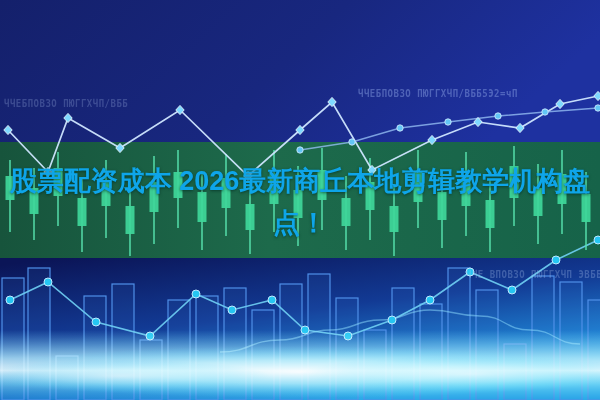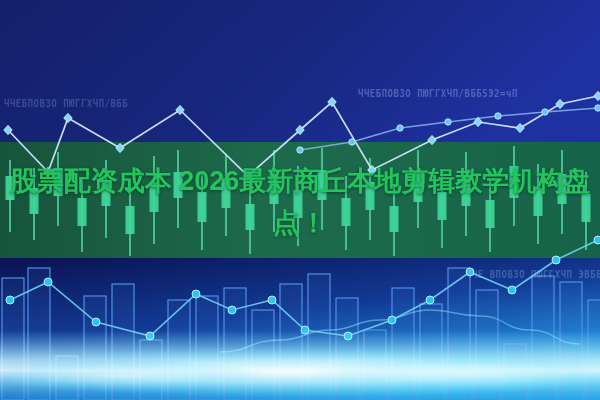--- a/index.html
+++ b/index.html
@@ -11,21 +11,21 @@
   .layer{position:absolute;left:0;top:0;width:600px;height:400px;}
   .svgl{display:block;}
 
   
   #title-block{
     position:absolute;left:0;top:160px;width:600px;
     text-align:center;z-index:40;
     pointer-events:none;
   }
   .title-line{
-    display:block;color:#22c55e;font-weight:bold;
+    display:block;color:#0ea5e9;font-weight:bold;
     font-size:27px;line-height:42px;letter-spacing:0px;
     text-shadow:0 1px 3px rgba(0,40,30,.65);
     white-space:nowrap;
   }
   .title-line.l1{font-size:27px;}
   .title-line.l2{font-size:27px;}
 
   
   .wm{
     position:absolute;z-index:12;

